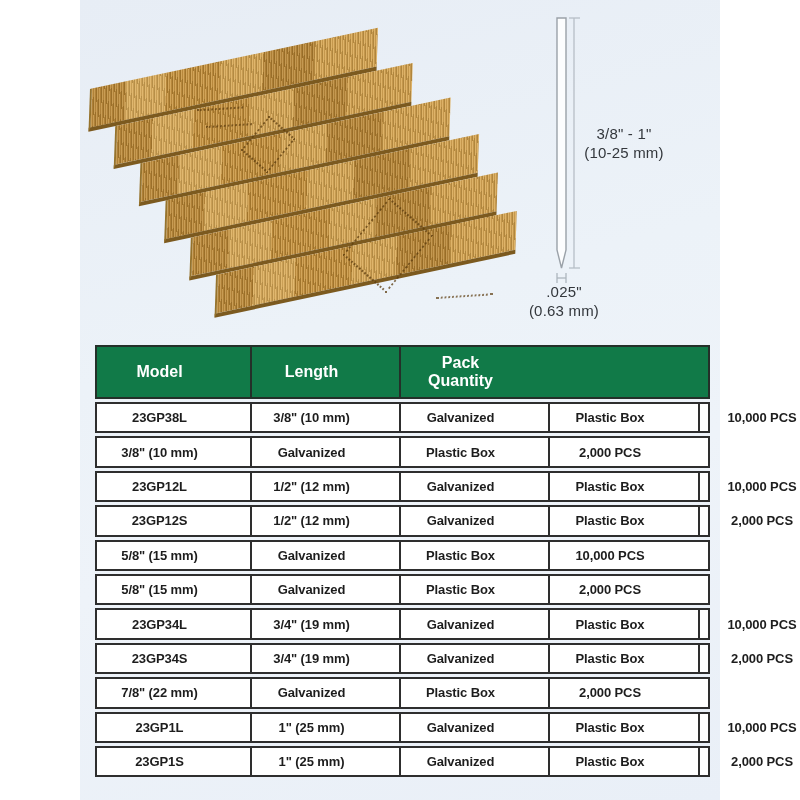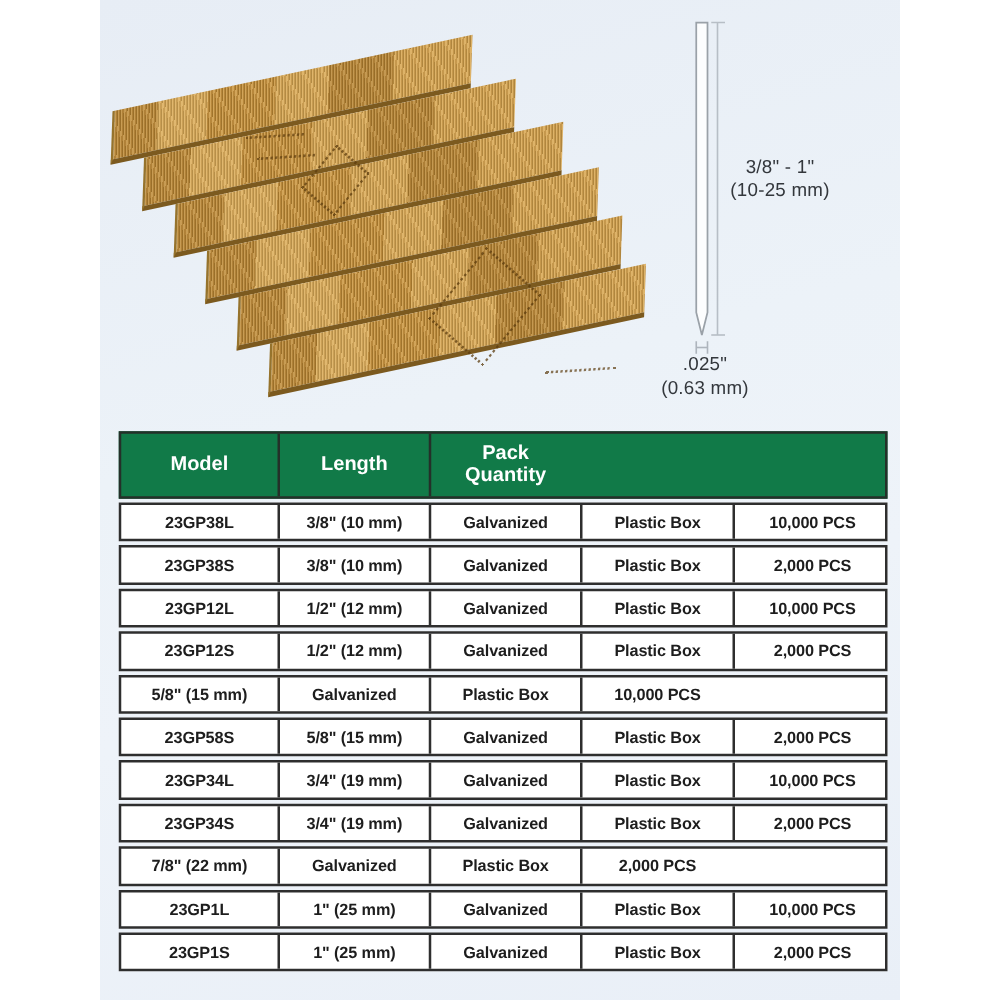--- a/index.html
+++ b/index.html
@@ -60,21 +60,21 @@
   .dim-label {
     position: absolute; width: 120px; text-align: center;
     color: #33373c; font-size: 15px; line-height: 19px; font-weight: 400;
     letter-spacing: 0.2px;
   }
   .dim-length { left: 484px; top: 124px; }
   .dim-dia    { left: 424px; top: 282px; }
 
   
   .spec-table { position: absolute; left: 15px; top: 345px; width: 615px; }
-  .t-grid { display: grid; grid-template-columns: 125px 121px 121px 122px 126px; box-sizing: border-box; }
+  .t-grid { display: grid; grid-template-columns: 125px 121px 121px 122px 126px; box-sizing: border-box; gap: 28px; }
   .t-head {
     height: 54px; background: #117a48;
     border: 2px solid #243029;
   }
   .t-head .t-cell { color: #ffffff; font-size: 16px; font-weight: 700; line-height: 18px; }
   .t-row {
     height: 31.4px; margin-top: 3px; background: #ffffff;
     border: 2px solid #2e2e2e;
   }
   .t-cell {
@@ -145,21 +145,20 @@
     </div>
 
     <div class="t-grid t-row">
       <div class="t-cell">23GP38L</div>
       <div class="t-cell">3/8" (10 mm)</div>
       <div class="t-cell">Galvanized</div>
       <div class="t-cell">Plastic Box</div>
       <div class="t-cell">10,000 PCS</div>
     </div>
     <div class="t-grid t-row">
-      <div class="t-cell">23GP38S</div>
       <div class="t-cell">3/8" (10 mm)</div>
       <div class="t-cell">Galvanized</div>
       <div class="t-cell">Plastic Box</div>
       <div class="t-cell">2,000 PCS</div>
     </div>
     <div class="t-grid t-row">
       <div class="t-cell">23GP12L</div>
       <div class="t-cell">1/2" (12 mm)</div>
       <div class="t-cell">Galvanized</div>
       <div class="t-cell">Plastic Box</div>
@@ -172,21 +171,20 @@
       <div class="t-cell">Plastic Box</div>
       <div class="t-cell">2,000 PCS</div>
     </div>
     <div class="t-grid t-row">
       <div class="t-cell">5/8" (15 mm)</div>
       <div class="t-cell">Galvanized</div>
       <div class="t-cell">Plastic Box</div>
       <div class="t-cell">10,000 PCS</div>
     </div>
     <div class="t-grid t-row">
-      <div class="t-cell">23GP58S</div>
       <div class="t-cell">5/8" (15 mm)</div>
       <div class="t-cell">Galvanized</div>
       <div class="t-cell">Plastic Box</div>
       <div class="t-cell">2,000 PCS</div>
     </div>
     <div class="t-grid t-row">
       <div class="t-cell">23GP34L</div>
       <div class="t-cell">3/4" (19 mm)</div>
       <div class="t-cell">Galvanized</div>
       <div class="t-cell">Plastic Box</div>

